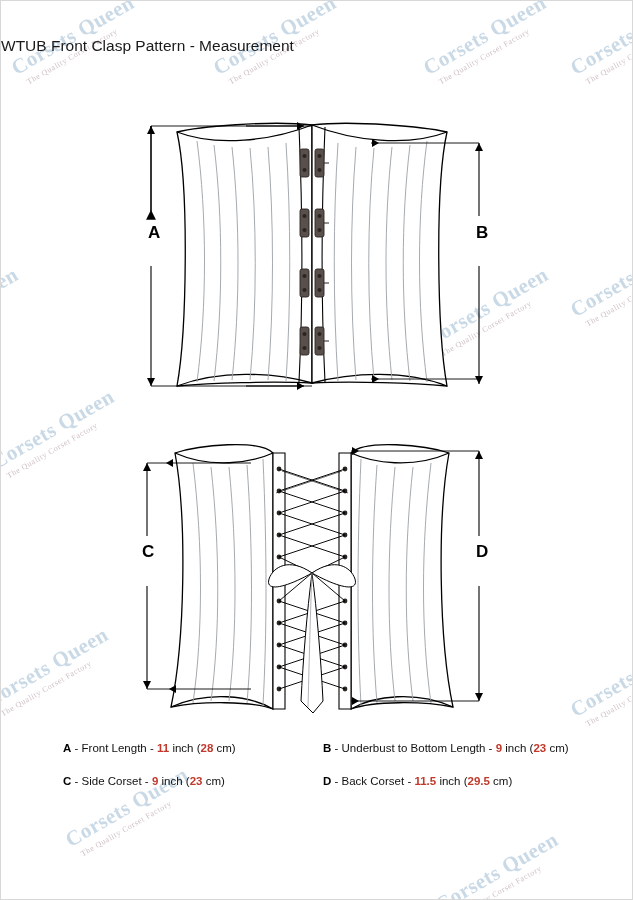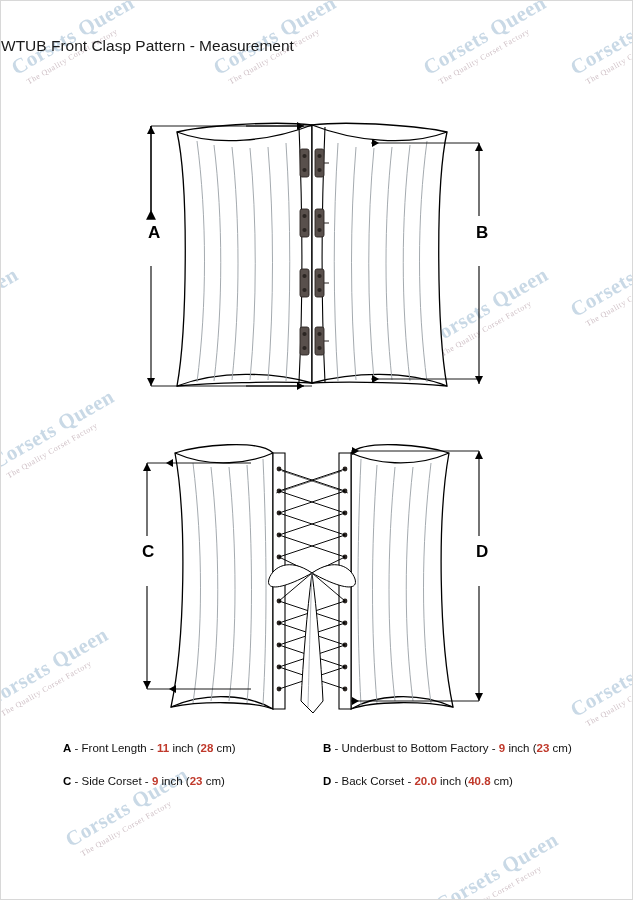--- a/index.html
+++ b/index.html
@@ -412,26 +412,26 @@
   <div class="dim-letter" style="left:475px; top:222px;">B</div>
   <div class="dim-letter" style="left:141px; top:541px;">C</div>
   <div class="dim-letter" style="left:475px; top:541px;">D</div>
 
   <div id="legend">
     <div class="legend-row">
       <div class="legend-cell">
         <span class="key">A</span><span class="txt"> - </span><span class="txt">Front Length</span><span class="txt"> - </span><span class="num">11</span><span class="txt"> </span><span class="txt">inch</span><span class="txt"> (</span><span class="num">28</span><span class="txt"> </span><span class="txt">cm</span><span class="txt">)</span>
       </div>
       <div class="legend-cell">
-        <span class="key">B</span><span class="txt"> - </span><span class="txt">Underbust to Bottom Factory</span><span class="txt"> - </span><span class="num">9</span><span class="txt"> </span><span class="txt">inch</span><span class="txt"> (</span><span class="num">23</span><span class="txt"> </span><span class="txt">cm</span><span class="txt">)</span>
+        <span class="key">B</span><span class="txt"> - </span><span class="txt">Underbust to Bottom Length</span><span class="txt"> - </span><span class="num">9</span><span class="txt"> </span><span class="txt">inch</span><span class="txt"> (</span><span class="num">23</span><span class="txt"> </span><span class="txt">cm</span><span class="txt">)</span>
       </div>
     </div>
     <div class="legend-row">
       <div class="legend-cell">
         <span class="key">C</span><span class="txt"> - </span><span class="txt">Side Corset</span><span class="txt"> - </span><span class="num">9</span><span class="txt"> </span><span class="txt">inch</span><span class="txt"> (</span><span class="num">23</span><span class="txt"> </span><span class="txt">cm</span><span class="txt">)</span>
       </div>
       <div class="legend-cell">
-        <span class="key">D</span><span class="txt"> - </span><span class="txt">Back Corset</span><span class="txt"> - </span><span class="num">20.0</span><span class="txt"> </span><span class="txt">inch</span><span class="txt"> (</span><span class="num">40.8</span><span class="txt"> </span><span class="txt">cm</span><span class="txt">)</span>
+        <span class="key">D</span><span class="txt"> - </span><span class="txt">Back Corset</span><span class="txt"> - </span><span class="num">11.5</span><span class="txt"> </span><span class="txt">inch</span><span class="txt"> (</span><span class="num">29.5</span><span class="txt"> </span><span class="txt">cm</span><span class="txt">)</span>
       </div>
     </div>
   </div>
 
 </div>
 
 </body></html>

